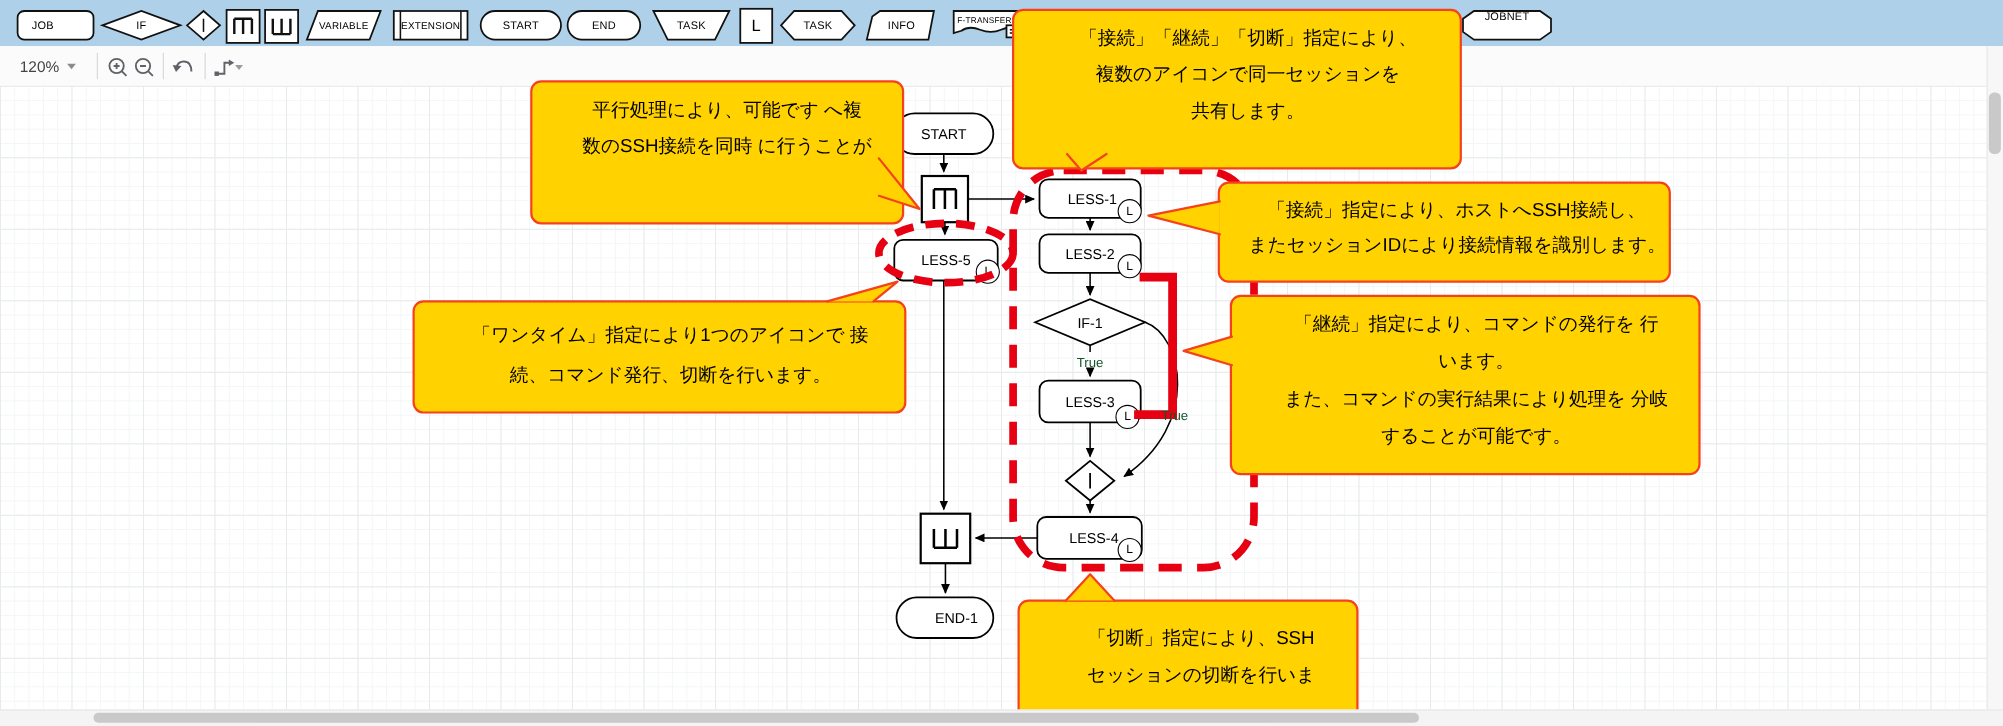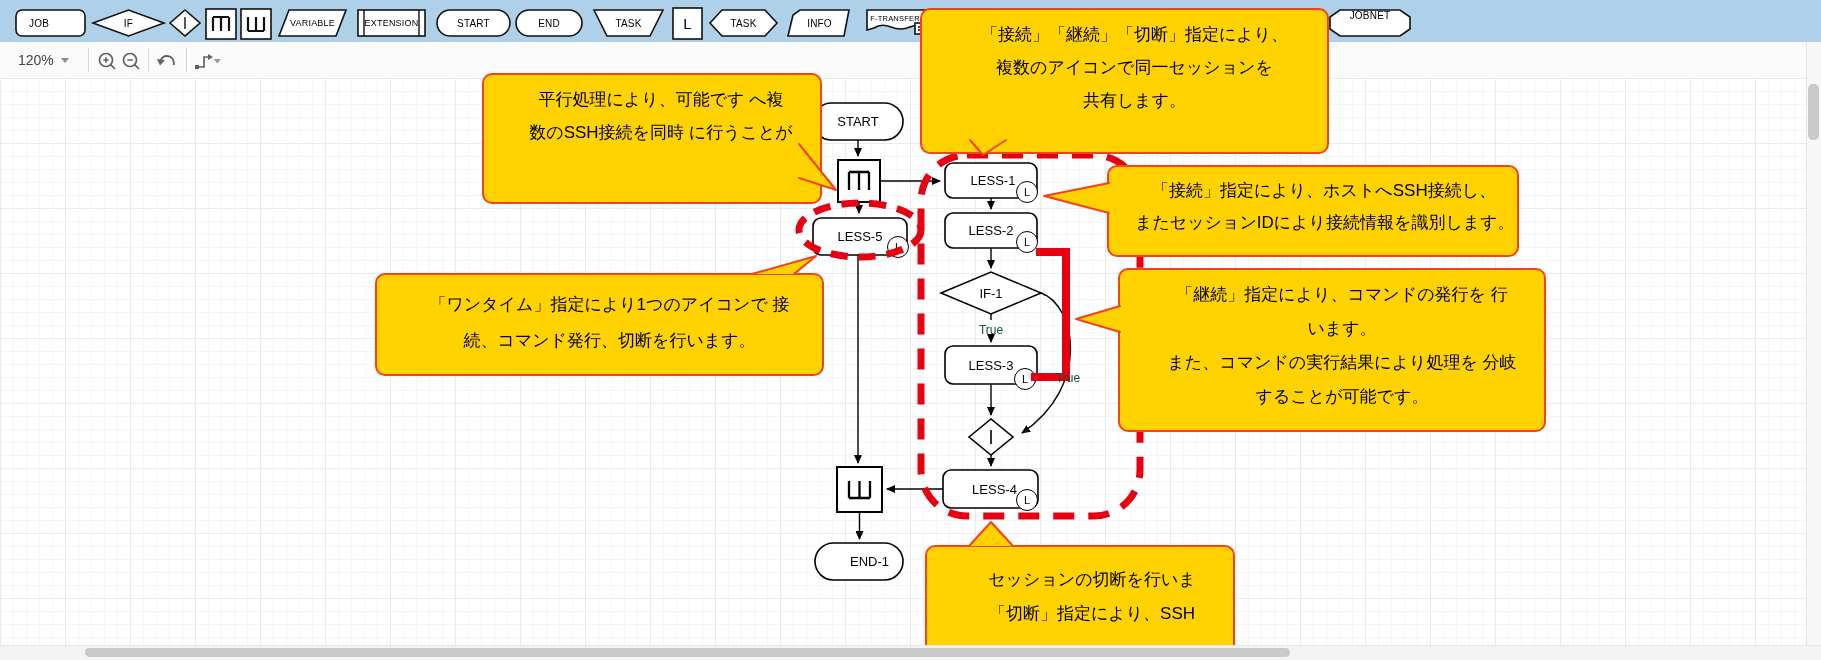--- a/index.html
+++ b/index.html
@@ -240,22 +240,22 @@
   </div>
 
   <div class="abs callout" style="left:1118px;top:268px;width:404px;height:152px;padding:8px 0 0 20px;line-height:34px">
     <div class="cl">「継続」指定により、コマンドの発行を 行</div>
     <div class="cl">います。</div>
     <div class="cl">また、コマンドの実行結果により処理を 分岐</div>
     <div class="cl">することが可能です。</div>
   </div>
 
   <div class="abs callout" style="left:925px;top:545px;width:282px;height:93px;padding:16px 0 0 24px;line-height:34px">
+    <div class="cl">「切断」指定により、SSH</div>
     <div class="cl">セッションの切断を行いま</div>
-    <div class="cl">「切断」指定により、SSH</div>
   </div>
 
   <svg class="layer" id="tails">
     <g fill="#ffd200" stroke="#f5411d" stroke-width="2" stroke-linejoin="round" stroke-linecap="round">
       <path d="M799 144 L836 190 L799 178"></path>
       <path d="M970 140 L983 155 L1006 140"></path>
       <path d="M1109 183 L1044 196 L1109 213"></path>
       <path d="M752 274 L816 256 L794 274"></path>
       <path d="M1120 306 L1076 319 L1120 332"></path>
       <path d="M969 546 L991 522 L1013 546"></path>

